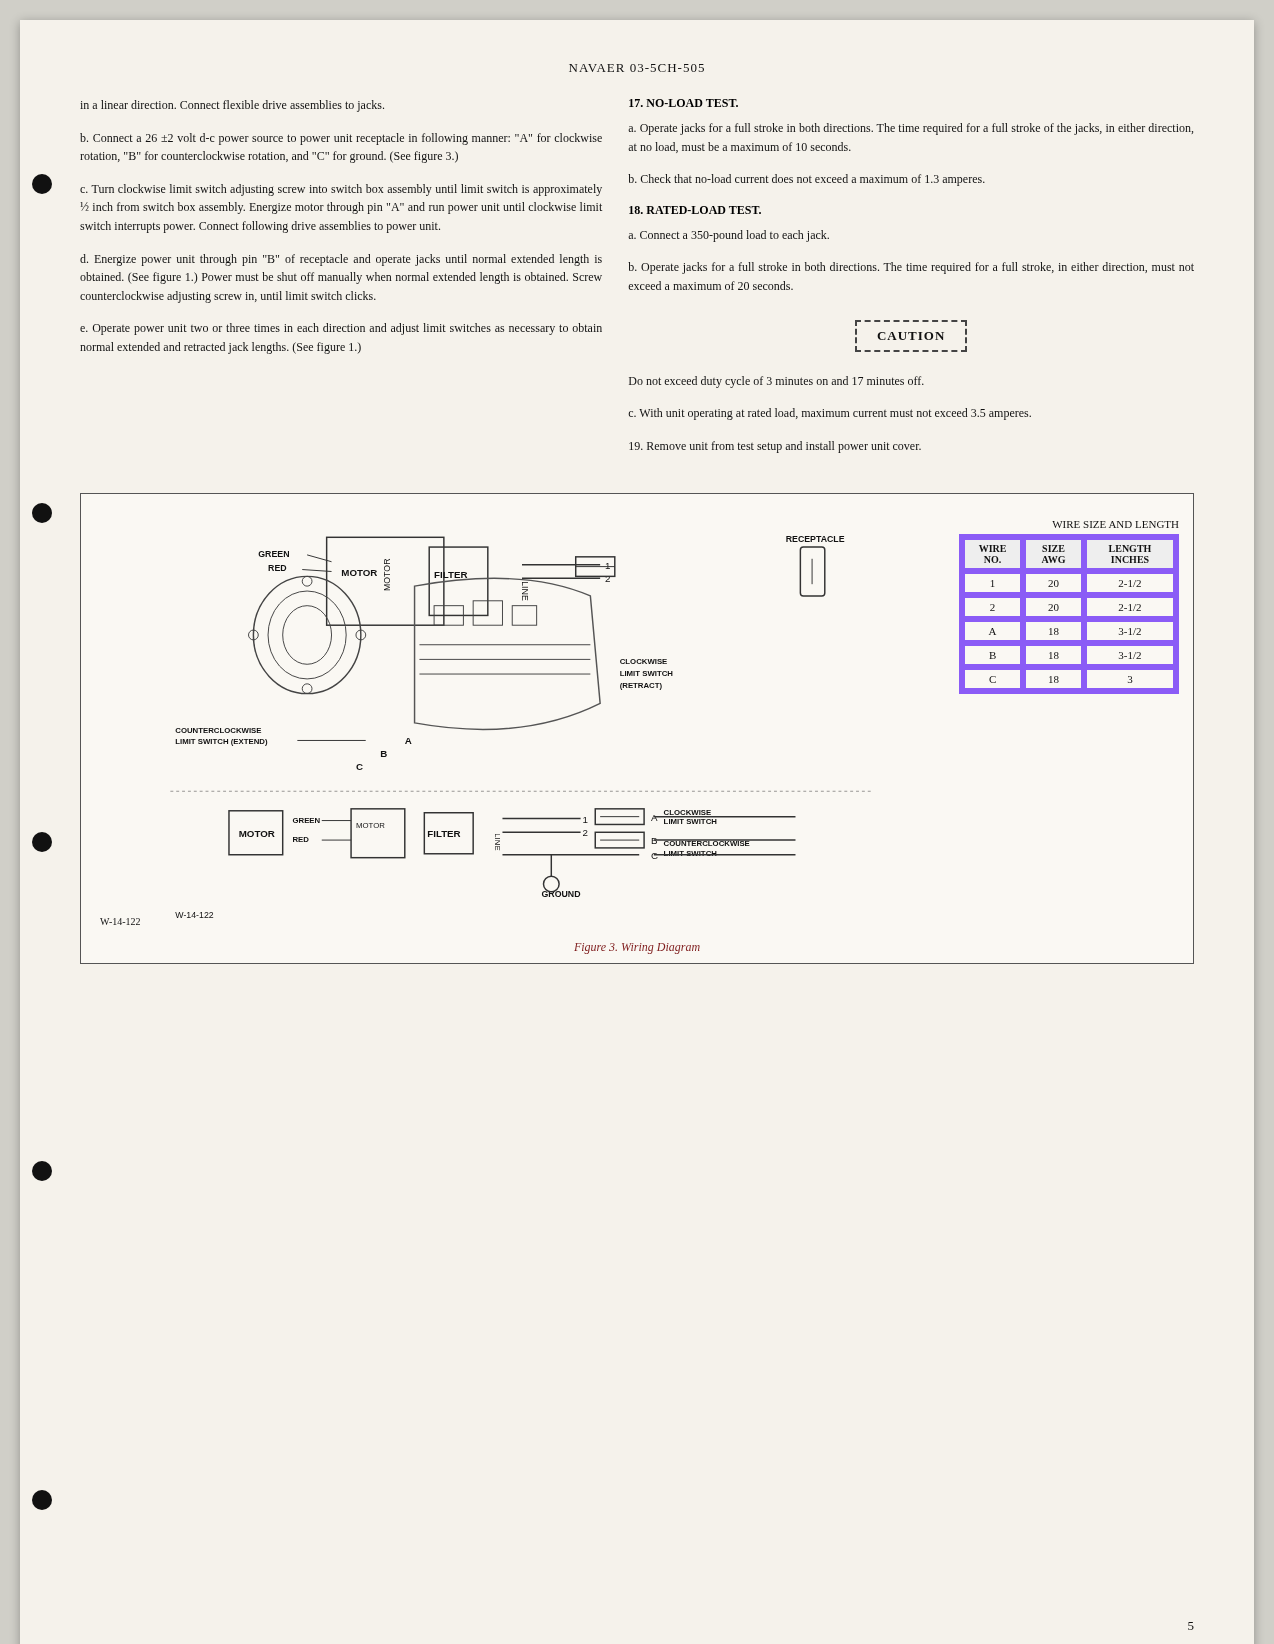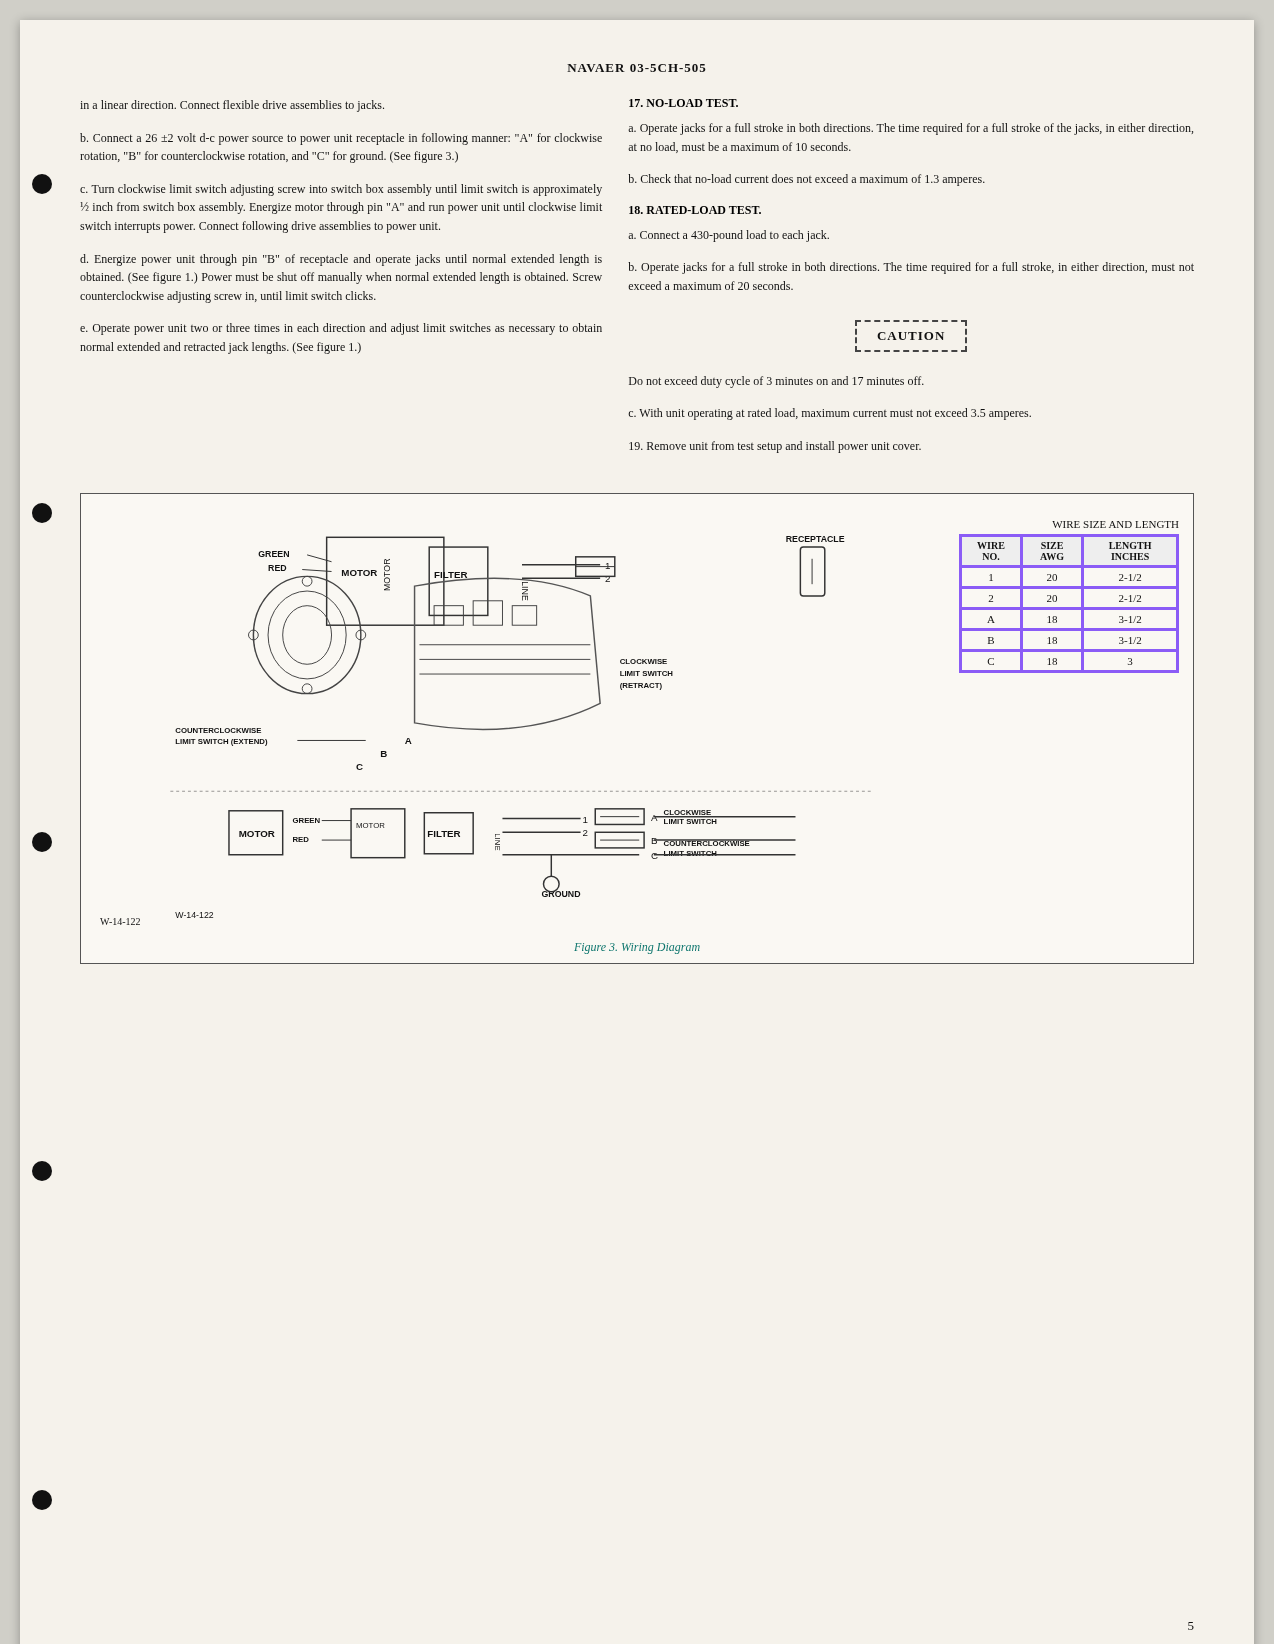--- a/index.html
+++ b/index.html
@@ -16,21 +16,21 @@
       width: 1274px;
       min-height: 1644px;
       background: #f5f2eb;
       position: relative;
       padding: 40px 60px;
       box-shadow: 0 2px 10px rgba(0,0,0,0.3);
     }
     .header {
       text-align: center;
       font-size: 13px;
-      font-weight: bold;
+      font-weight: normal;
       letter-spacing: 1px;
       margin-bottom: 20px;
       color: #111;
     }
     .content-wrapper {
       display: flex;
       gap: 26px;
     }
     .left-col {
       width: 48%;
@@ -66,42 +66,42 @@
       border: 1px solid #555;
       padding: 14px 14px 8px 14px;
       background: #faf8f3;
       position: relative;
     }
     .diagram-caption {
       text-align: center;
       font-size: 12px;
       font-style: italic;
       margin-top: 8px;
-      color: #0f766e;
+      color: #7f1d1d;
     }
     .diagram-inner {
       display: flex;
       gap: 10px;
     }
     .diagram-drawing {
       flex: 1;
       position: relative;
       min-height: 420px;
     }
     .diagram-table-area {
       width: 220px;
       padding-top: 10px;
     }
     .wire-table {
       border-collapse: collapse;
       font-size: 11px;
       width: 100%;
     }
     .wire-table th, .wire-table td {
-      border: 3px solid #8b5cf6;
+      border: 6px solid #8b5cf6;
       padding: 3px 6px;
       text-align: center;
       color: #111;
     }
     .wire-table th {
       background: #eee;
       font-weight: bold;
     }
     .wire-table .header-row th {
       font-size: 10px;
@@ -168,21 +168,21 @@
       <div class="text-block">d. Energize power unit through pin "B" of receptacle and operate jacks until normal extended length is obtained. (See figure 1.) Power must be shut off manually when normal extended length is obtained. Screw counterclockwise adjusting screw in, until limit switch clicks.</div>
       <div class="text-block">e. Operate power unit two or three times in each direction and adjust limit switches as necessary to obtain normal extended and retracted jack lengths. (See figure 1.)</div>
     </div>
 
     <div class="right-col">
       <div class="section-title">17. NO-LOAD TEST.</div>
       <div class="text-block">a. Operate jacks for a full stroke in both directions. The time required for a full stroke of the jacks, in either direction, at no load, must be a maximum of 10 seconds.</div>
       <div class="text-block">b. Check that no-load current does not exceed a maximum of 1.3 amperes.</div>
 
       <div class="section-title">18. RATED-LOAD TEST.</div>
-      <div class="text-block">a. Connect a 430-pound load to each jack.</div>
+      <div class="text-block">a. Connect a 350-pound load to each jack.</div>
       <div class="text-block">b. Operate jacks for a full stroke in both directions. The time required for a full stroke, in either direction, must not exceed a maximum of 20 seconds.</div>
 
       <div style="text-align:center; margin: 10px 0;">
         <div class="caution-box">
           <span>CAUTION</span>
         </div>
       </div>
 
       <div class="text-block">Do not exceed duty cycle of 3 minutes on and 17 minutes off.</div>
       <div class="text-block">c. With unit operating at rated load, maximum current must not exceed 3.5 amperes.</div>

